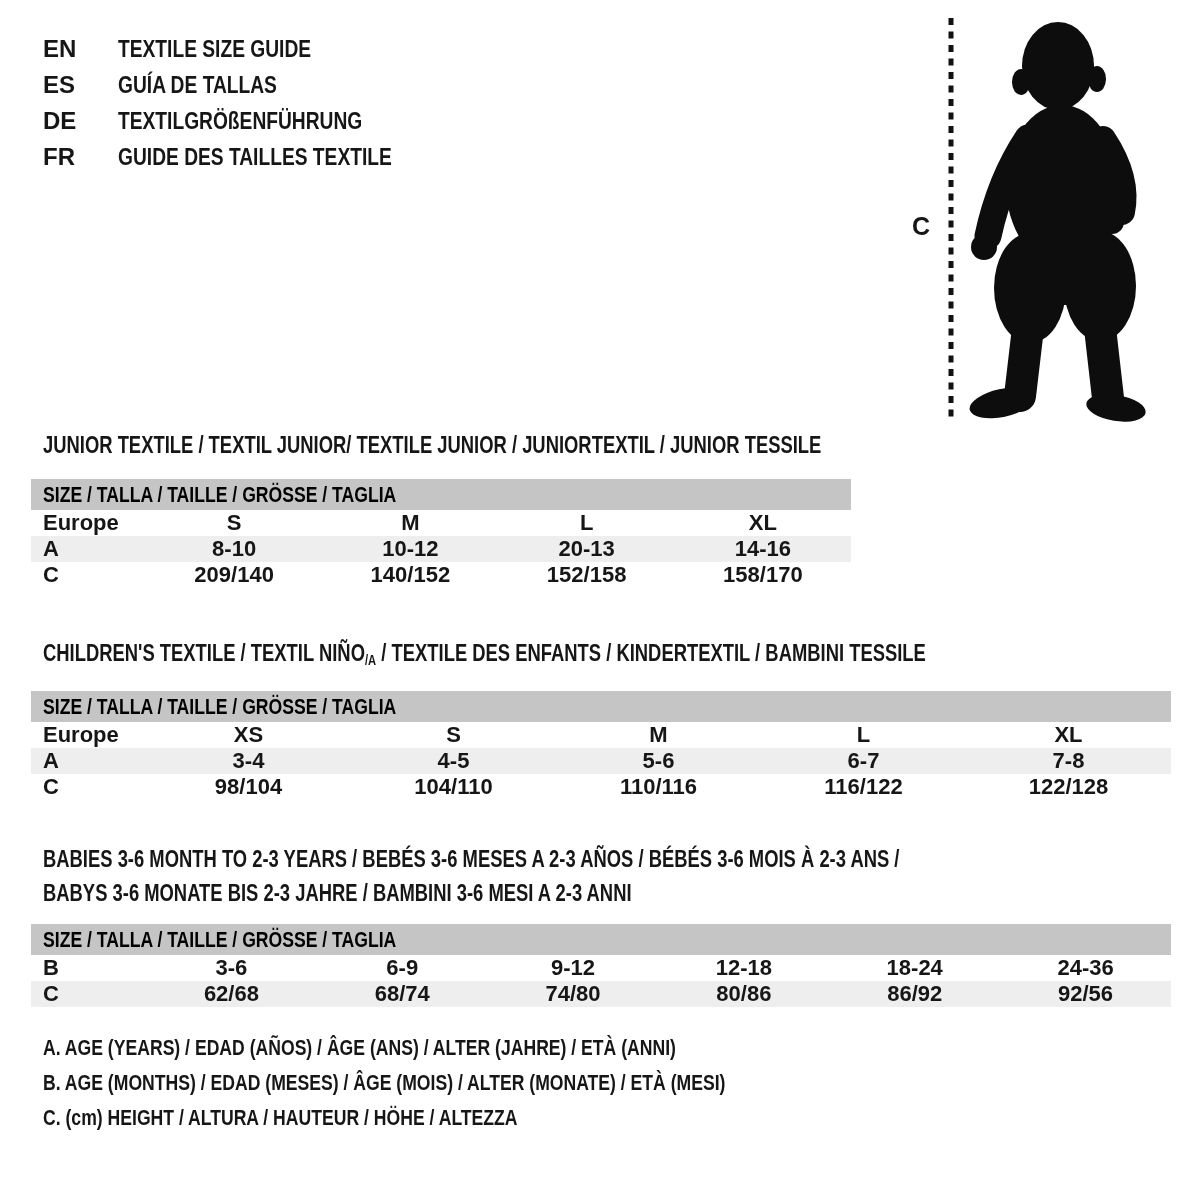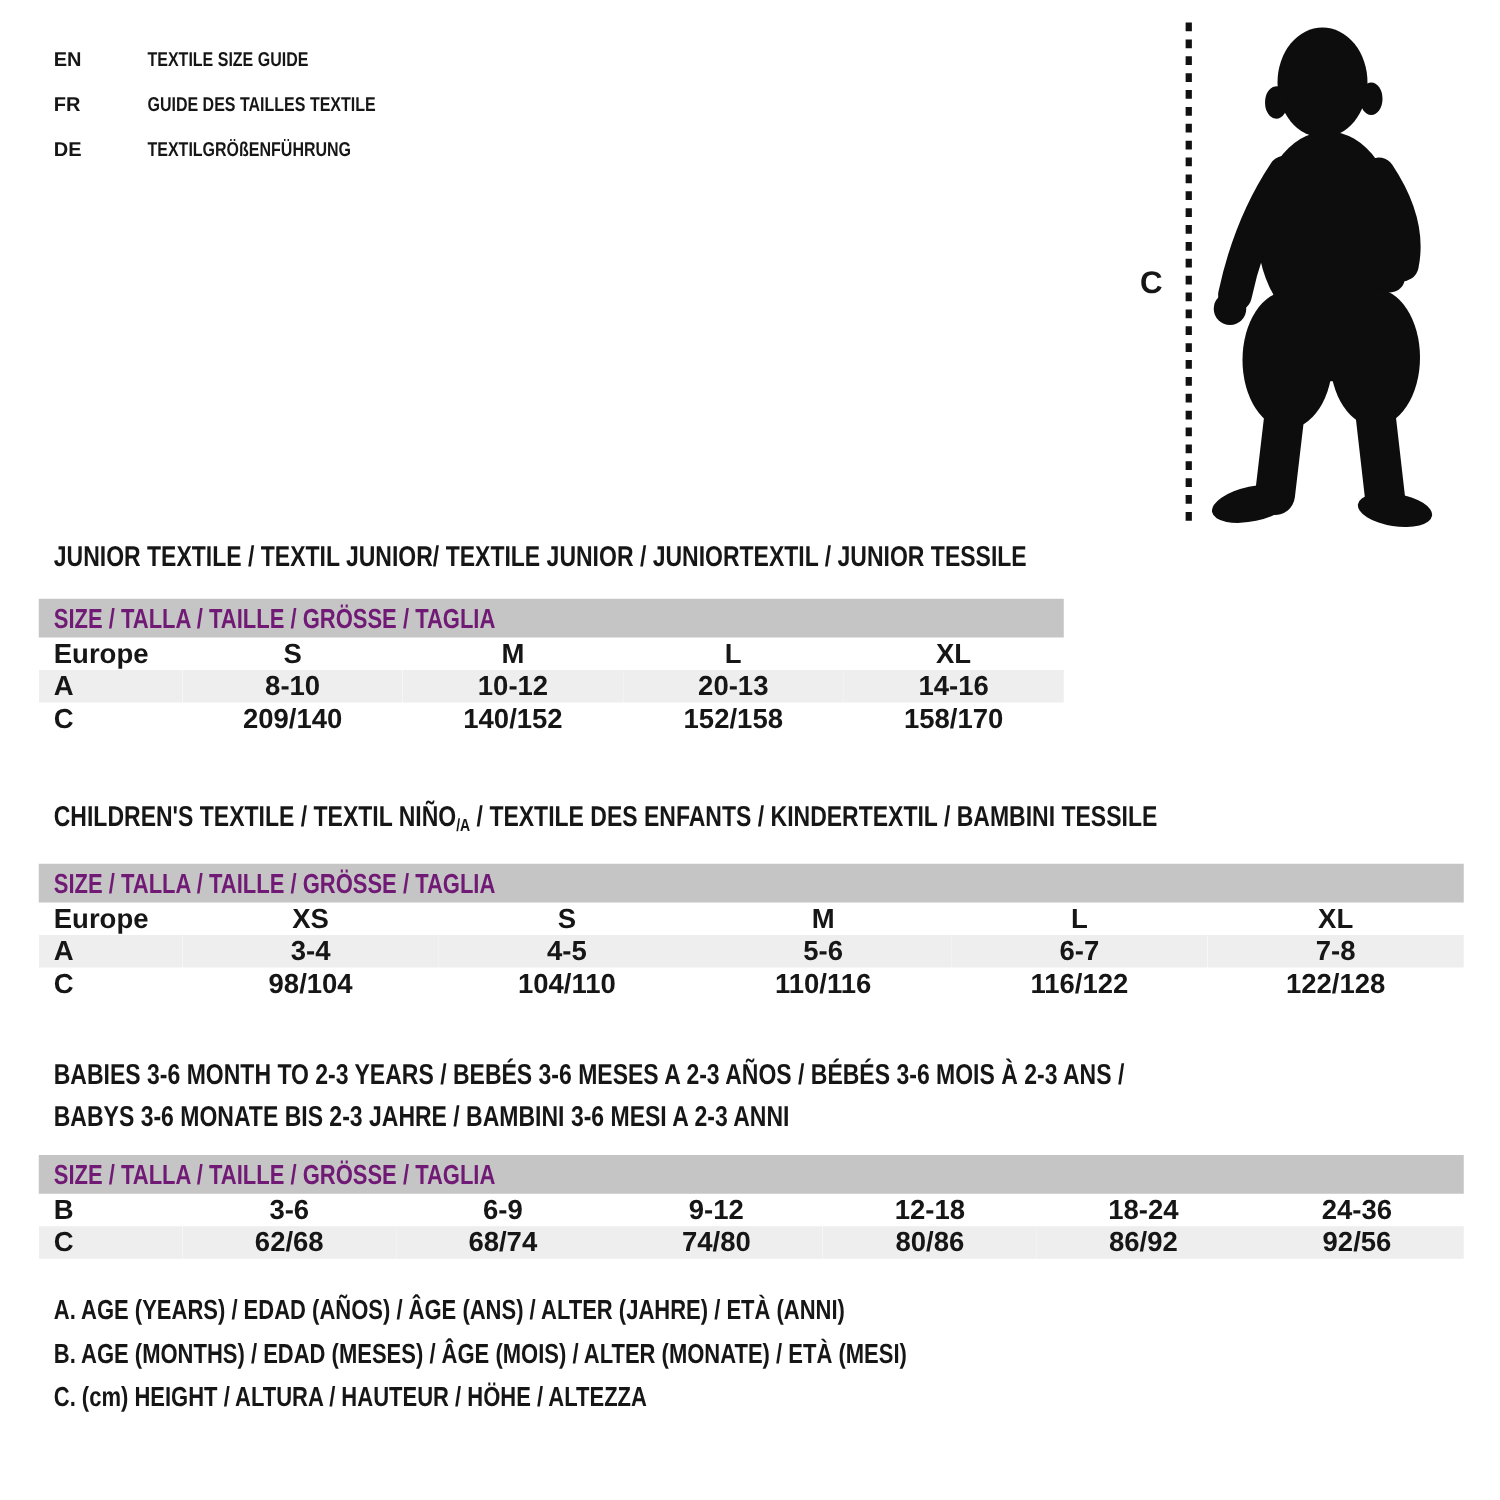--- a/index.html
+++ b/index.html
@@ -12,36 +12,36 @@
     overflow: hidden;
   }
   .cond {
     display: inline-block;
     transform: scaleX(0.8);
     transform-origin: 0 50%;
     white-space: nowrap;
   }
   
   .lang-block { position: absolute; left: 43px; top: 31px; }
-  .lang-row { display: flex; line-height: 36px; font-size: 16px; font-weight: 700; }
+  .lang-row { display: flex; line-height: 36px; font-size: 24px; font-weight: 700; }
   .lang-code { width: 75px; flex: 0 0 75px; }
   
   .figure { position: absolute; left: 900px; top: 0; width: 300px; height: 440px; }
   .figure svg { display: block; width: 300px; height: 440px; }
   .c-label {
     position: absolute; left: 6px; top: 212px; width: 30px;
     font-size: 25px; font-weight: 700; text-align: center;
   }
   
   .section { position: absolute; left: 31px; }
   .sec-title { margin-left: 12px; font-size: 23px; font-weight: 700; line-height: 26px; }
   .sec-title .sub { font-size: 14px; position: relative; top: 4px; }
   .size-bar {
     background: #c5c5c5; height: 31px; line-height: 31px;
-    padding-left: 12px; font-size: 22px; font-weight: 700; color: #701a75;
+    padding-left: 12px; font-size: 22px; font-weight: 700; color: #000000;
   }
   table { border-collapse: collapse; table-layout: fixed; }
   .w-820 { width: 820px; }
   .w-1140 { width: 1140px; }
   td {
     height: 25px; font-size: 22px; font-weight: 700;
     text-align: center; padding: 0; overflow: hidden;
   }
   td.first { text-align: left; padding-left: 12px; }
   col.c0 { width: 115px; }
@@ -59,26 +59,30 @@
 </style>
 </head>
 <body>
 
 <div class="lang-block">
   <div class="lang-row">
     <span class="lang-code">EN</span>
     <span class="cond">TEXTILE SIZE GUIDE</span>
   </div>
   <div class="lang-row">
+    <span class="lang-code">ES</span>
+    <span class="cond">GUÍA DE TALLAS</span>
+  </div>
+  <div class="lang-row">
+    <span class="lang-code">DE</span>
+    <span class="cond">TEXTILGRÖßENFÜHRUNG</span>
+  </div>
+  <div class="lang-row">
     <span class="lang-code">FR</span>
     <span class="cond">GUIDE DES TAILLES TEXTILE</span>
-  </div>
-  <div class="lang-row">
-    <span class="lang-code">DE</span>
-    <span class="cond">TEXTILGRÖßENFÜHRUNG</span>
   </div>
 </div>
 
 <div class="figure">
   <span class="c-label">C</span>
   <svg viewBox="0 0 300 440" aria-hidden="true">
     <line x1="51" y1="18" x2="51" y2="420" stroke="#111111" stroke-width="5" stroke-dasharray="7 6.5"></line>
     <g fill="#0d0d0d" stroke="none">
 
       <ellipse cx="158" cy="66" rx="36" ry="44"></ellipse>

